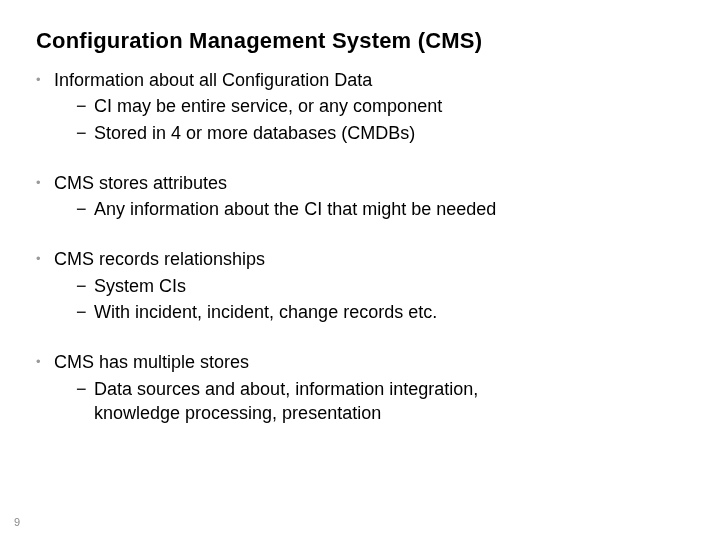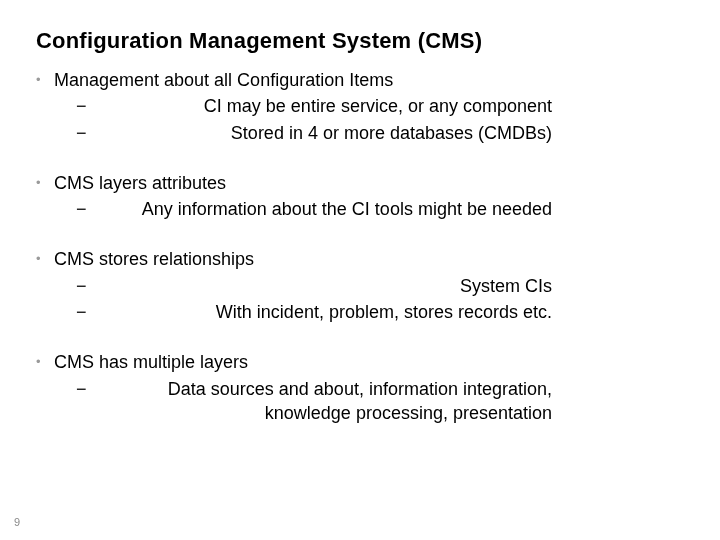--- a/index.html
+++ b/index.html
@@ -51,81 +51,80 @@
     line-height: 1.35;
     margin-left: 40px;
     margin-top: 2px;
   }
   .dash {
     width: 18px;
     flex: 0 0 18px;
   }
   .level2-text {
     flex: 1;
-    text-align: right;
   }
   .pagenum {
     position: absolute;
     left: 14px;
     bottom: 12px;
     font-size: 11px;
     color: #8a8a8a;
   }
 </style>
 </head>
 <body>
 
 <div class="slide">
   <h1 class="title">Configuration Management System (CMS)</h1>
 
   <div class="group">
     <div class="level1">
       <span class="dot">•</span>
-      <span class="level1-text">Management about all Configuration Items</span>
+      <span class="level1-text">Information about all Configuration Data</span>
     </div>
     <div class="level2">
       <span class="dash">−</span>
       <span class="level2-text">CI may be entire service, or any component</span>
     </div>
     <div class="level2">
       <span class="dash">−</span>
       <span class="level2-text">Stored in 4 or more databases (CMDBs)</span>
     </div>
   </div>
 
   <div class="group">
     <div class="level1">
       <span class="dot">•</span>
-      <span class="level1-text">CMS layers attributes</span>
+      <span class="level1-text">CMS stores attributes</span>
     </div>
     <div class="level2">
       <span class="dash">−</span>
-      <span class="level2-text">Any information about the CI tools might be needed</span>
+      <span class="level2-text">Any information about the CI that might be needed</span>
     </div>
   </div>
 
   <div class="group">
     <div class="level1">
       <span class="dot">•</span>
-      <span class="level1-text">CMS stores relationships</span>
+      <span class="level1-text">CMS records relationships</span>
     </div>
     <div class="level2">
       <span class="dash">−</span>
       <span class="level2-text">System CIs</span>
     </div>
     <div class="level2">
       <span class="dash">−</span>
-      <span class="level2-text">With incident, problem, stores records etc.</span>
+      <span class="level2-text">With incident, incident, change records etc.</span>
     </div>
   </div>
 
   <div class="group">
     <div class="level1">
       <span class="dot">•</span>
-      <span class="level1-text">CMS has multiple layers</span>
+      <span class="level1-text">CMS has multiple stores</span>
     </div>
     <div class="level2">
       <span class="dash">−</span>
       <span class="level2-text">Data sources and about, information integration, knowledge processing, presentation</span>
     </div>
   </div>
 
   <div class="pagenum">9</div>
 </div>
 

